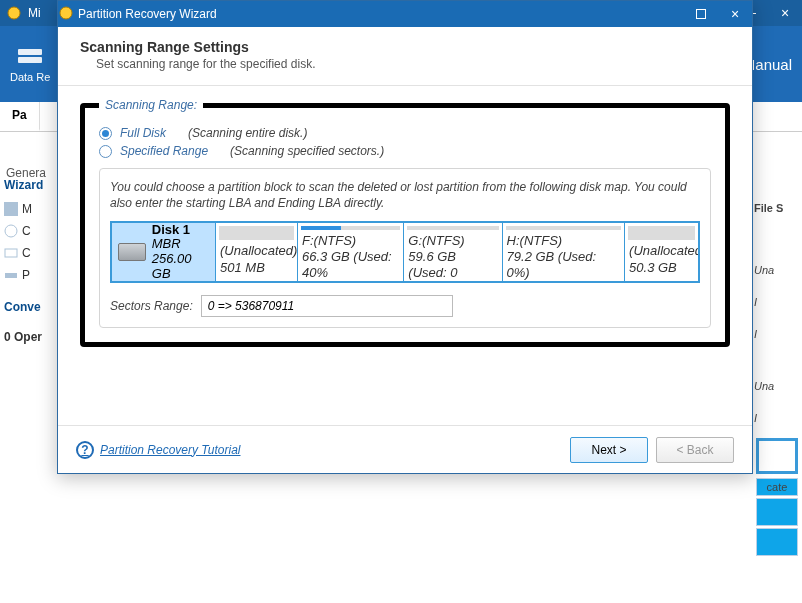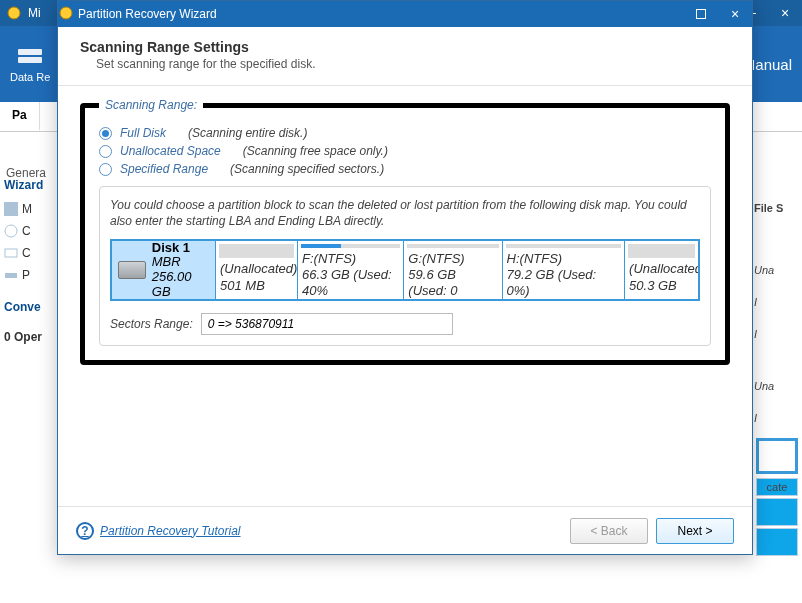--- a/index.html
+++ b/index.html
@@ -21,21 +21,21 @@
 .left-panel .hdr { font-weight: 700; padding: 6px 4px; color: #0a4d8c; }
 .left-panel .itm { padding: 4px 4px; display: flex; gap: 4px; align-items: center; }
 .left-panel .sm-ic { width: 14px; height: 14px; opacity: .7; }
 
 .right-strip { position: absolute; right: 0; top: 132px; width: 50px; font-size: 11px; color: #444; }
 .right-strip .cell { border: 1px solid #bcd0e6; margin: 2px 4px; padding: 2px; text-align: center; background: #0ea5e9; }
 .right-strip .lbl { padding: 10px 2px; font-style: italic; }
 .right-strip .sel-box { border: 3px solid #3a9ad9; height: 36px; margin: 4px; }
 
 
-.wizard { position: absolute; left: 57px; top: 0; width: 696px; height: 555px; background: #fff; border: 1px solid #2d6aa3; box-shadow: 0 4px 18px rgba(0,0,0,.25); display: flex; flex-direction: column; }
+.wizard { position: absolute; left: 57px; top: 0; width: 696px; height: 474px; background: #fff; border: 1px solid #2d6aa3; box-shadow: 0 4px 18px rgba(0,0,0,.25); display: flex; flex-direction: column; }
 .wiz-title { height: 26px; background: #1a6bb4; color: #fff; display: flex; align-items: center; font-size: 12px; }
 .wiz-title .t { flex: 1; padding-left: 4px; }
 .wiz-title .winbtn { width: 34px; height: 26px; display: flex; align-items: center; justify-content: center; cursor: pointer; }
 
 .wiz-head { padding: 12px 22px 14px; border-bottom: 1px solid #e2e2e2; }
 .wiz-head h2 { font-size: 14px; font-weight: 700; color: #333; }
 .wiz-head p { font-size: 12px; color: #555; margin-top: 2px; padding-left: 16px; }
 
 .wiz-body { flex: 1; padding: 12px 22px; overflow: hidden; }
 fieldset.scan-range { border: 5px solid #000000; border-radius: 4px; padding: 10px 14px 14px; }
@@ -176,25 +176,20 @@
   </div>
 
   <div class="wiz-body">
     <fieldset class="scan-range">
       <legend>Scanning Range:</legend>
 
       <div class="radio-row">
         <span class="radio checked"></span>
         <span>Full Disk</span>
         <span class="desc">(Scanning entire disk.)</span>
-      </div>
-      <div class="radio-row">
-        <span class="radio"></span>
-        <span>Unallocated Space</span>
-        <span class="desc">(Scanning free space only.)</span>
       </div>
       <div class="radio-row">
         <span class="radio"></span>
         <span>Specified Range</span>
         <span class="desc">(Scanning specified sectors.)</span>
       </div>
 
       <div class="map-box">
         <div class="hint">You could choose a partition block to scan the deleted or lost partition from the following disk map. You could also enter the starting LBA and Ending LBA directly.</div>
         <div class="disk-map">
@@ -252,16 +247,16 @@
       </div>
     </fieldset>
   </div>
 
   <div class="wiz-footer">
     <a class="help" href="#">
       <span class="q">?</span>
       <span>Partition Recovery Tutorial</span>
     </a>
     <div class="spacer"></div>
+    <button class="btn primary">Next &gt;</button>
     <button class="btn disabled">&lt; Back</button>
-    <button class="btn primary">Next &gt;</button>
   </div>
 </div>
 
 </body></html>

